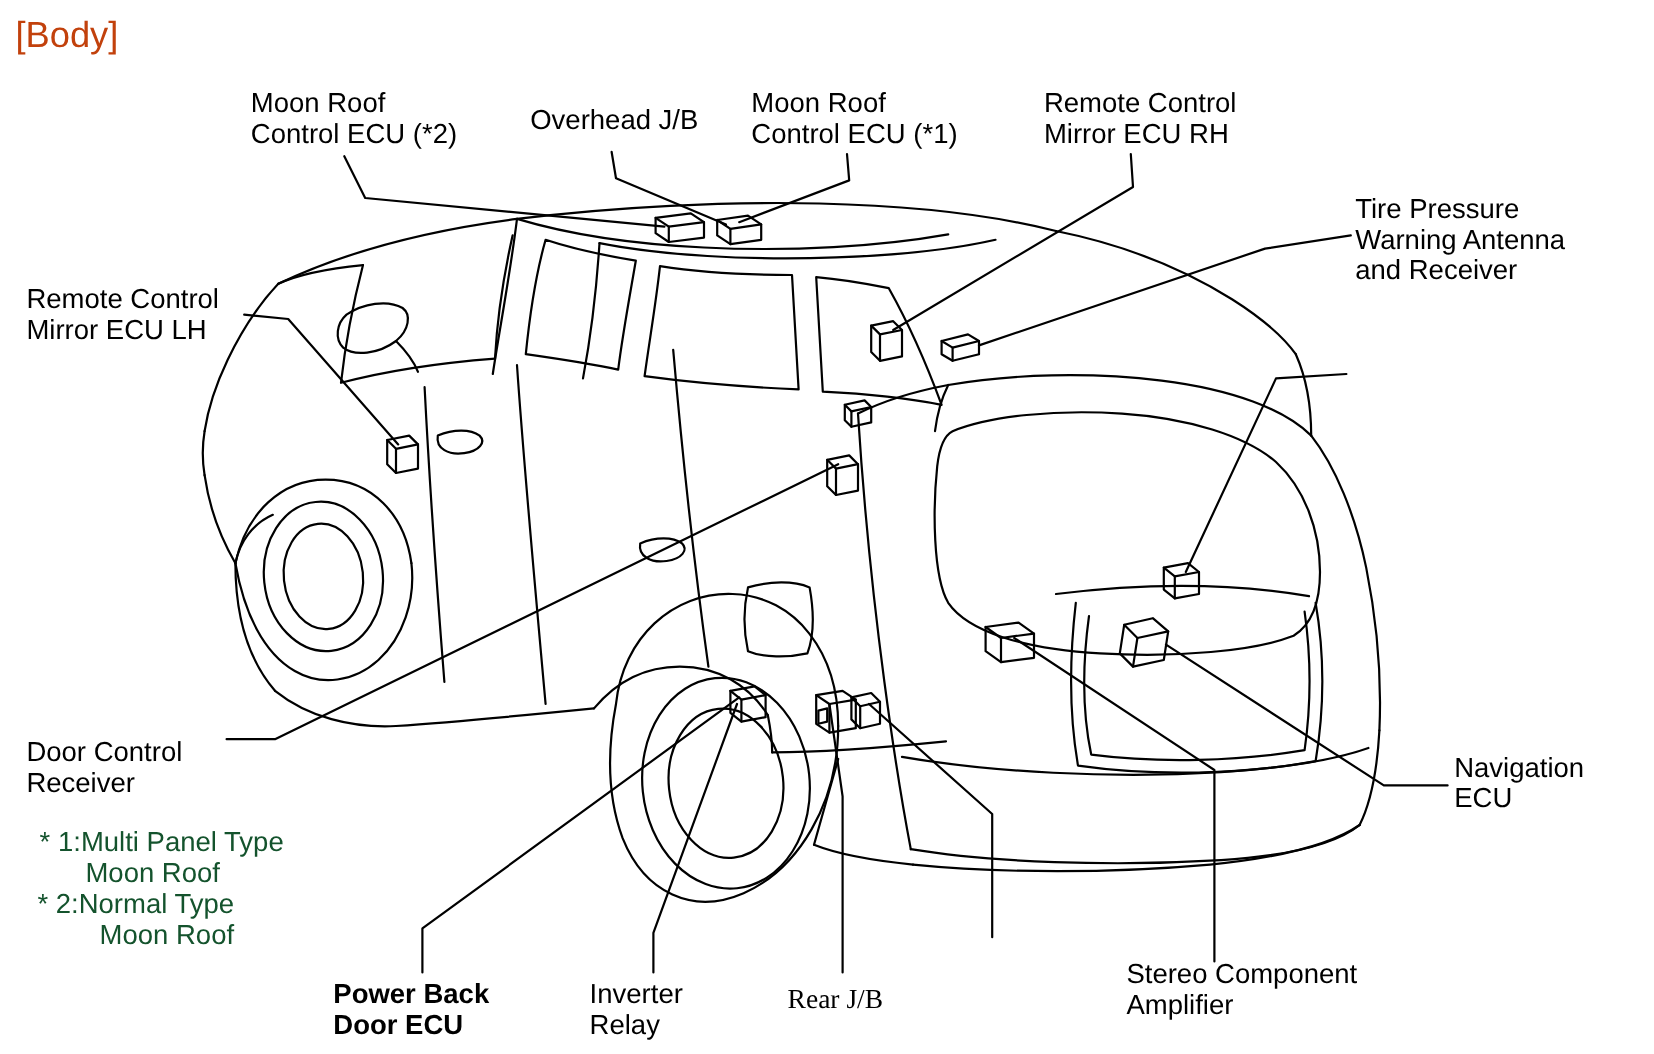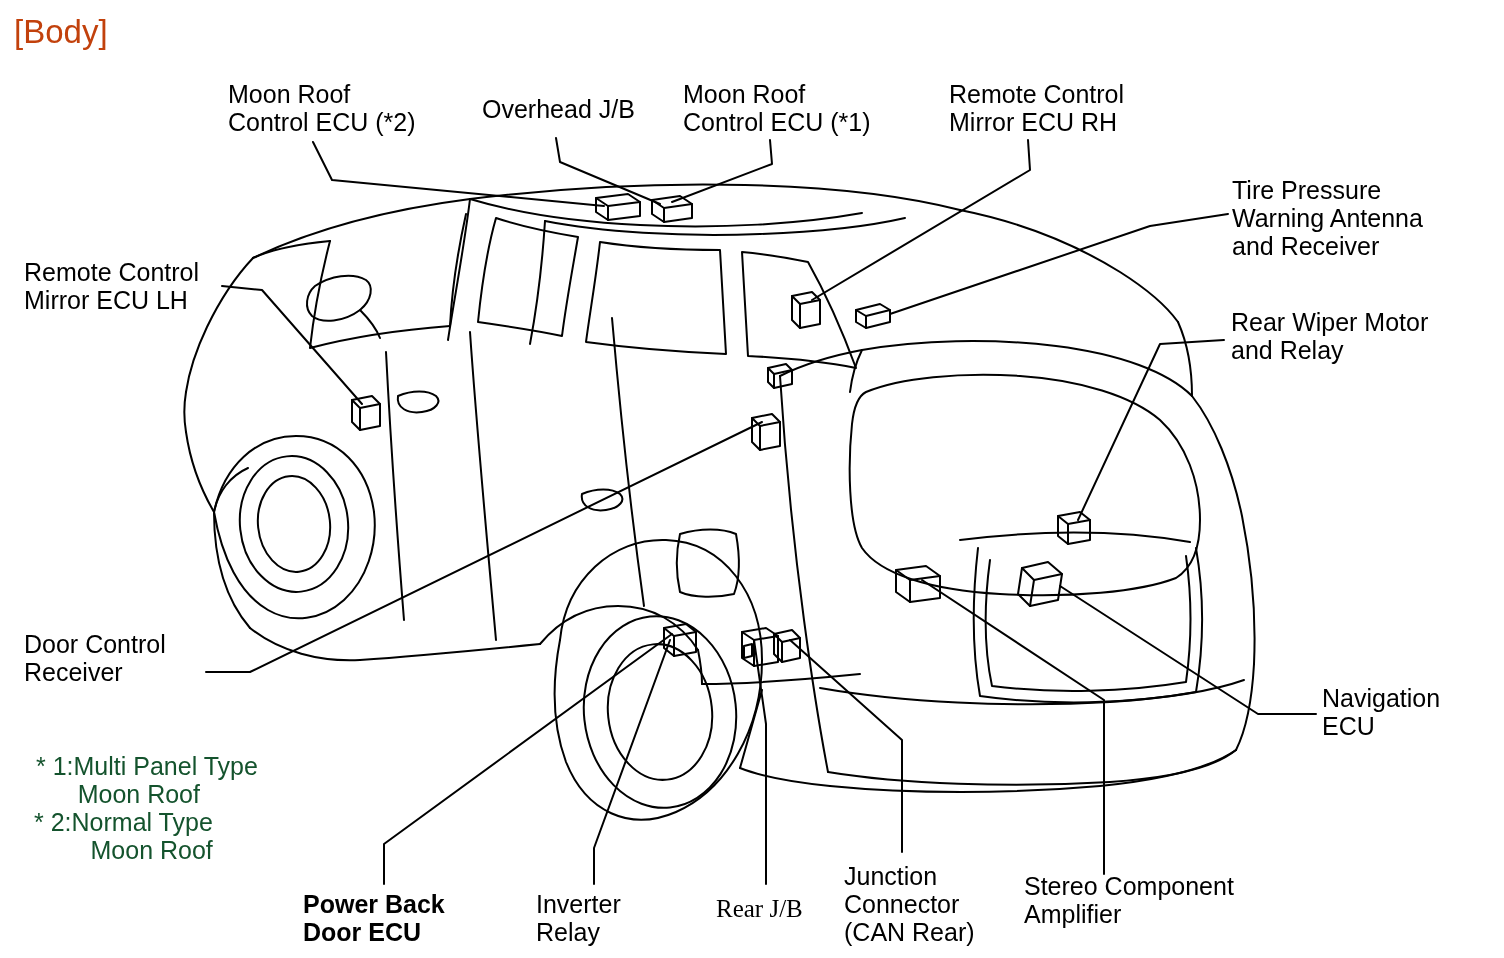--- a/index.html
+++ b/index.html
@@ -252,34 +252,29 @@
   <div class="lbl" style="left:482px; top:95px;">Overhead J/B</div>
   <div class="lbl" style="left:683px; top:80px;">Moon Roof
 Control ECU (*1)</div>
   <div class="lbl" style="left:949px; top:80px;">Remote Control
 Mirror ECU RH</div>
   <div class="lbl" style="left:1232px; top:176px;">Tire Pressure
 Warning Antenna
 and Receiver</div>
   <div class="lbl" style="left:24px; top:258px;">Remote Control
 Mirror ECU LH</div>
-  <div class="lbl" style="left:1231px; top:308px;">Rear Wiper Motor
-and Relay</div>
-  <div class="lbl" style="left:24px; top:630px;">Door Control
+  <div class="lbl" style="left:24px; top:670px;">Door Control
 Receiver</div>
   <div class="lbl" style="left:1322px; top:684px;">Navigation
 ECU</div>
   <div class="lbl" style="left:303px; top:890px;font-weight:bold;">Power Back
 Door ECU</div>
   <div class="lbl" style="left:536px; top:890px;">Inverter
 Relay</div>
   <div class="lbl" style="left:716px; top:895px;font-family:Liberation Serif, serif;">Rear J/B</div>
-  <div class="lbl" style="left:844px; top:862px;">Junction
-Connector
-(CAN Rear)</div>
   <div class="lbl" style="left:1024px; top:872px;">Stereo Component
 Amplifier</div>
 
   <div class="note" style="left:36px; top:752px;">* 1:Multi Panel Type
       Moon Roof</div>
   <div class="note" style="left:34px; top:808px;text-align:right;">* 2:Normal Type
       Moon Roof</div>
 
 </div>
 

